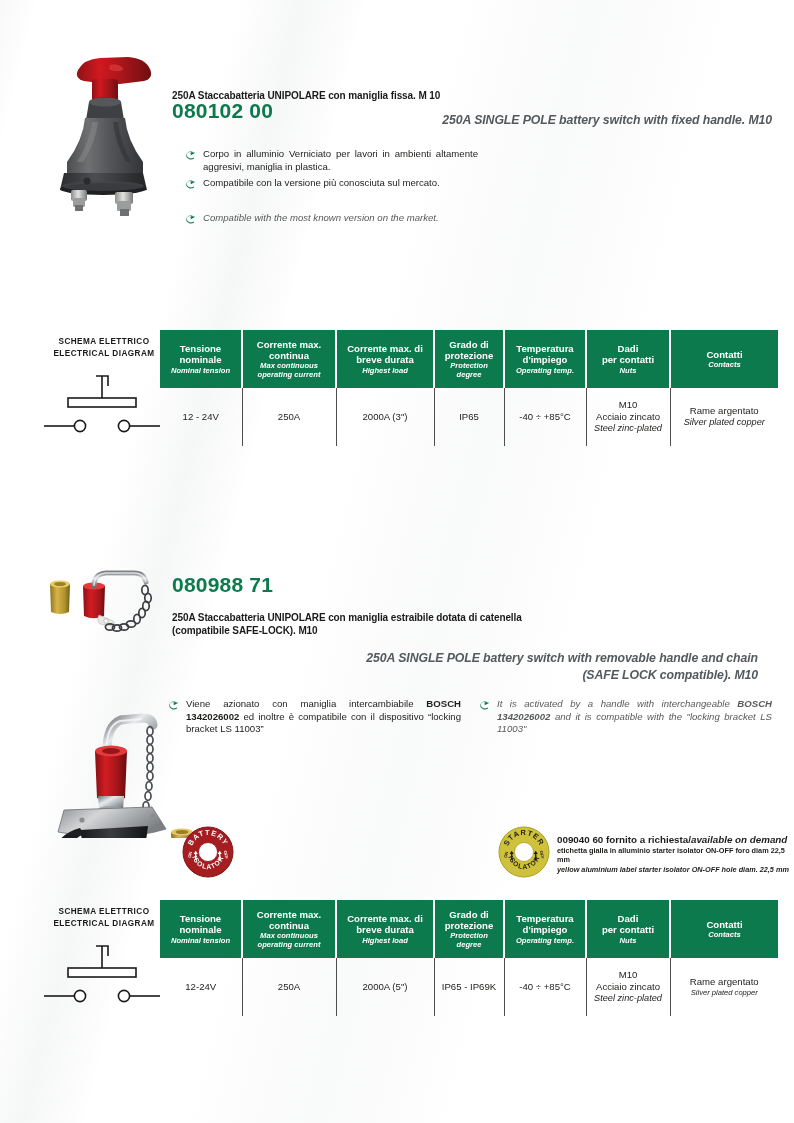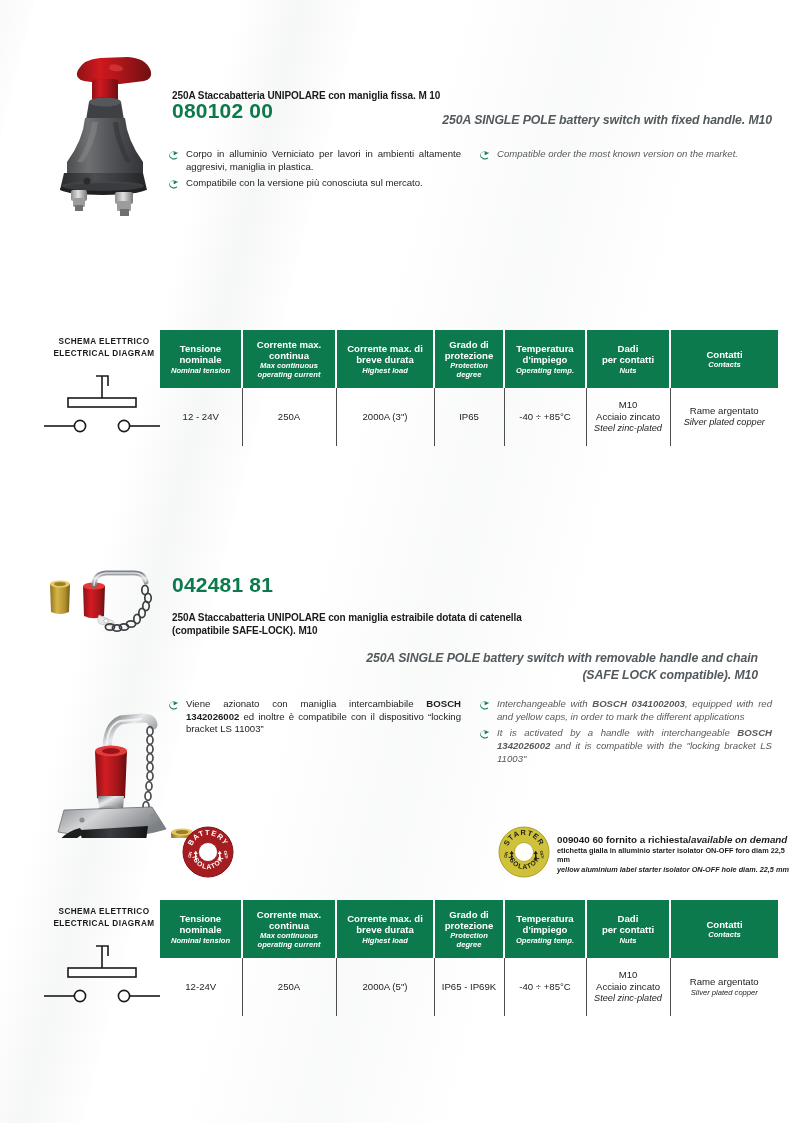--- a/index.html
+++ b/index.html
@@ -160,21 +160,21 @@
         </g>
       </svg>
     </div>
 
     <div class="prod-code" style="position:absolute;left:172px;top:56px;margin-top:44px;">080102 00</div>
 
     <div class="title-it" style="position:absolute;left:172px;top:89px;width:600px;">250A Staccabatteria UNIPOLARE con maniglia fissa. M 10</div>
 
     <div class="title-en" style="position:absolute;left:172px;top:112px;width:600px;">250A SINGLE POLE battery switch with fixed handle. M10</div>
 
-    <div class="feat-cols" style="position:absolute;left:168px;top:148px;">
+    <div class="feat-cols" style="position:absolute;left:185px;top:148px;flex-direction:column;">
       <div class="feat-col">
         <div class="feat">
           <span class="bullet">
             <svg width="11" height="10" viewBox="0 0 11 10">
                 <path d="M1.2 5.4c0-2.3 2-4 4.4-4 1.3 0 2.4.4 3.1 1.2l-1.5 0.1c-.6-.5-1.4-.7-2.2-.7-1.8 0-3.2 1.2-3.2 2.9 0 1.3.9 2.4 2.3 2.8l.1 1.3C2.6 8.6 1.2 7.2 1.2 5.4z" fill="#0c7a4d"></path>
                 <path d="M5.6 2.2l4.8.5-4.6 2.6z" fill="#0c7a4d"></path>
                 <path d="M4.1 8.1c.6.2 1.2.3 1.9.3 1.3 0 2.4-.4 3.1-1.1l-.1 1.2c-.8.7-1.9 1.1-3.2 1.1-.6 0-1.2-.1-1.7-.3z" fill="#0c7a4d"></path>
               </svg>
           </span>
           <span class="feat-text">Corpo in alluminio Verniciato per lavori in ambienti altamente aggresivi, maniglia in plastica.</span>
@@ -192,21 +192,21 @@
       </div>
       <div class="feat-col">
         <div class="feat">
           <span class="bullet">
             <svg width="11" height="10" viewBox="0 0 11 10">
                 <path d="M1.2 5.4c0-2.3 2-4 4.4-4 1.3 0 2.4.4 3.1 1.2l-1.5 0.1c-.6-.5-1.4-.7-2.2-.7-1.8 0-3.2 1.2-3.2 2.9 0 1.3.9 2.4 2.3 2.8l.1 1.3C2.6 8.6 1.2 7.2 1.2 5.4z" fill="#0c7a4d"></path>
                 <path d="M5.6 2.2l4.8.5-4.6 2.6z" fill="#0c7a4d"></path>
                 <path d="M4.1 8.1c.6.2 1.2.3 1.9.3 1.3 0 2.4-.4 3.1-1.1l-.1 1.2c-.8.7-1.9 1.1-3.2 1.1-.6 0-1.2-.1-1.7-.3z" fill="#0c7a4d"></path>
               </svg>
           </span>
-          <span class="feat-text en">Compatible order the most known version on the market.</span>
+          <span class="feat-text en">Compatible with the most known version on the market.</span>
         </div>
       </div>
     </div>
 
     <div class="spec-wrap" style="left:48px;top:330px;">
       <div class="diagram-cell">
         <div class="diagram-title">
           <div>SCHEMA ELETTRICO</div>
           <div>ELECTRICAL DIAGRAM</div>
         </div>
@@ -425,21 +425,21 @@
         <path d="M40 170 q-22 6 -26 24 q-2 10 6 13 l12 -1 q-6 -8 -2 -16 q4 -10 14 -14 z" fill="#1c1e20"></path>
         <ellipse cx="22" cy="200" rx="10" ry="9" fill="#2a2c2e"></ellipse>
         <ellipse cx="22" cy="200" rx="5" ry="5" fill="#0d0e0f"></ellipse>
 
         <path d="M131 174 l22 0 l-1 28 q-10 4 -20 0 z" fill="url(#capY2)"></path>
         <ellipse cx="142" cy="174" rx="11" ry="3.6" fill="#e6c765"></ellipse>
         <ellipse cx="142" cy="174" rx="6.5" ry="2.1" fill="#9b7f26"></ellipse>
       </svg>
     </div>
 
-    <div class="prod-code" style="position:absolute;left:172px;top:574px;">042481 81</div>
+    <div class="prod-code" style="position:absolute;left:172px;top:574px;">080988 71</div>
 
     <div class="title-it" style="position:absolute;left:172px;top:611px;width:600px;">
       <div>250A Staccabatteria UNIPOLARE con maniglia estraibile dotata di catenella</div>
       <div>(compatibile SAFE-LOCK). M10</div>
     </div>
 
     <div class="title-en" style="position:absolute;left:158px;top:650px;width:600px;">
       <div>250A SINGLE POLE battery switch with removable handle and chain</div>
       <div>(SAFE LOCK compatible). M10</div>
     </div>
@@ -451,30 +451,20 @@
             <svg width="11" height="10" viewBox="0 0 11 10">
                 <path d="M1.2 5.4c0-2.3 2-4 4.4-4 1.3 0 2.4.4 3.1 1.2l-1.5 0.1c-.6-.5-1.4-.7-2.2-.7-1.8 0-3.2 1.2-3.2 2.9 0 1.3.9 2.4 2.3 2.8l.1 1.3C2.6 8.6 1.2 7.2 1.2 5.4z" fill="#0c7a4d"></path>
                 <path d="M5.6 2.2l4.8.5-4.6 2.6z" fill="#0c7a4d"></path>
                 <path d="M4.1 8.1c.6.2 1.2.3 1.9.3 1.3 0 2.4-.4 3.1-1.1l-.1 1.2c-.8.7-1.9 1.1-3.2 1.1-.6 0-1.2-.1-1.7-.3z" fill="#0c7a4d"></path>
               </svg>
           </span>
           <span class="feat-text">Viene azionato con maniglia intercambiabile <b>BOSCH 1342026002</b> ed inoltre è compatibile con il dispositivo  “locking bracket LS 11003”</span>
         </div>
       </div>
       <div class="feat-col">
-        <div class="feat">
-          <span class="bullet">
-            <svg width="11" height="10" viewBox="0 0 11 10">
-                <path d="M1.2 5.4c0-2.3 2-4 4.4-4 1.3 0 2.4.4 3.1 1.2l-1.5 0.1c-.6-.5-1.4-.7-2.2-.7-1.8 0-3.2 1.2-3.2 2.9 0 1.3.9 2.4 2.3 2.8l.1 1.3C2.6 8.6 1.2 7.2 1.2 5.4z" fill="#0c7a4d"></path>
-                <path d="M5.6 2.2l4.8.5-4.6 2.6z" fill="#0c7a4d"></path>
-                <path d="M4.1 8.1c.6.2 1.2.3 1.9.3 1.3 0 2.4-.4 3.1-1.1l-.1 1.2c-.8.7-1.9 1.1-3.2 1.1-.6 0-1.2-.1-1.7-.3z" fill="#0c7a4d"></path>
-              </svg>
-          </span>
-          <span class="feat-text en">Interchangeable with <b>BOSCH 0341002003</b>, equipped with red and yellow caps, in order to mark the different applications</span>
-        </div>
         <div class="feat">
           <span class="bullet">
             <svg width="11" height="10" viewBox="0 0 11 10">
                 <path d="M1.2 5.4c0-2.3 2-4 4.4-4 1.3 0 2.4.4 3.1 1.2l-1.5 0.1c-.6-.5-1.4-.7-2.2-.7-1.8 0-3.2 1.2-3.2 2.9 0 1.3.9 2.4 2.3 2.8l.1 1.3C2.6 8.6 1.2 7.2 1.2 5.4z" fill="#0c7a4d"></path>
                 <path d="M5.6 2.2l4.8.5-4.6 2.6z" fill="#0c7a4d"></path>
                 <path d="M4.1 8.1c.6.2 1.2.3 1.9.3 1.3 0 2.4-.4 3.1-1.1l-.1 1.2c-.8.7-1.9 1.1-3.2 1.1-.6 0-1.2-.1-1.7-.3z" fill="#0c7a4d"></path>
               </svg>
           </span>
           <span class="feat-text en">It is activated by a handle with interchangeable <b>BOSCH 1342026002</b> and it is compatible with the "locking bracket LS 11003"</span>
         </div>

